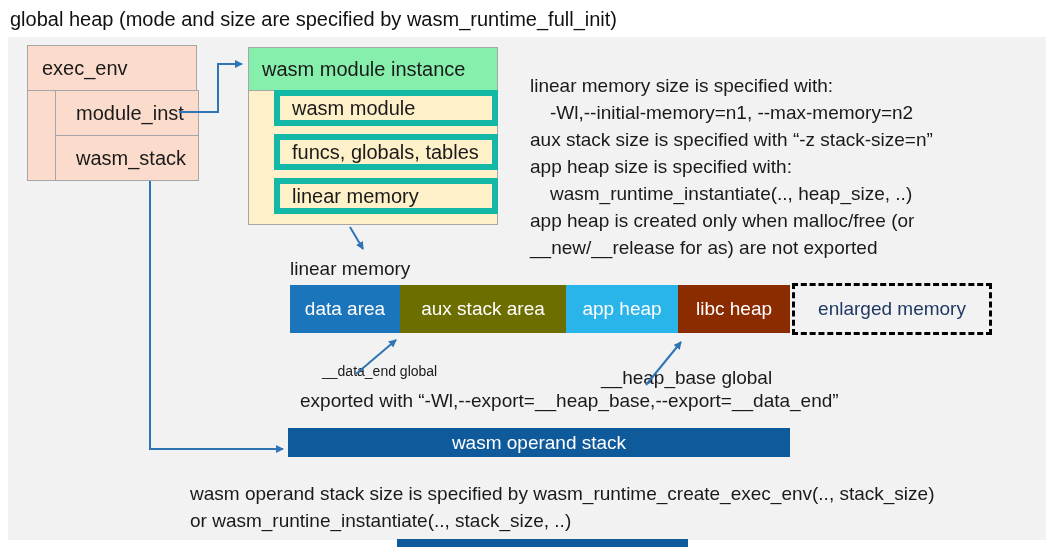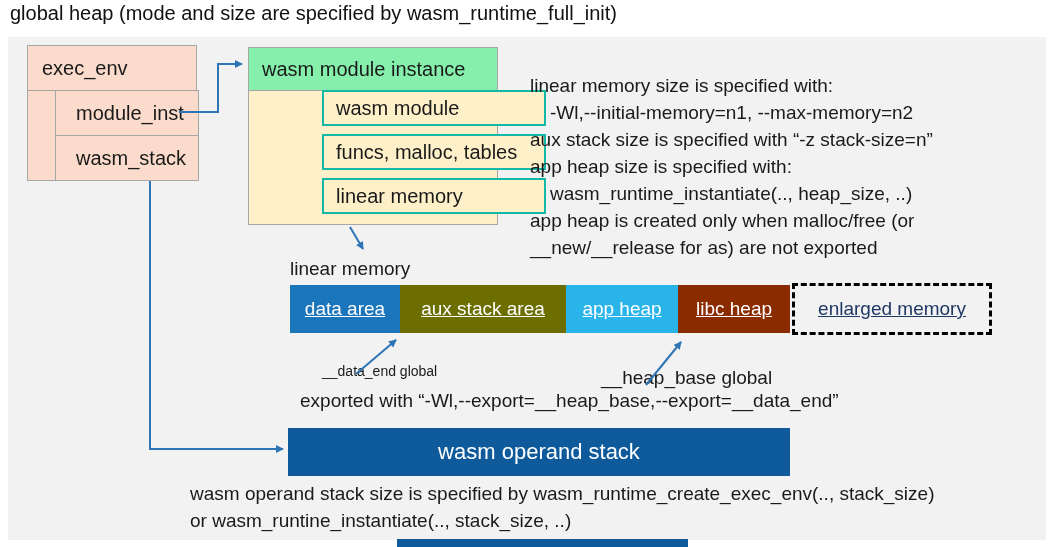--- a/index.html
+++ b/index.html
@@ -11,21 +11,21 @@
   #stage {
     position: relative;
     width: 1054px;
     height: 547px;
     background: #ffffff;
     overflow: hidden;
   }
   .abs { position: absolute; }
 
   #page-title {
-    left: 10px; top: 2px;
+    left: 10px; top: 8px;
     font-size: 20px;
     font-weight: 500;
     color: #111111;
     white-space: nowrap;
   }
   #panel {
     left: 8px; top: 37px;
     width: 1038px; height: 503px;
     background: #F2F2F2;
   }
@@ -71,25 +71,24 @@
     display: flex; align-items: center;
     padding-left: 13px;
     font-size: 20px;
     border: 1px solid #A6A6A6;
     background: #86efac;
   }
   .cream-row {
     left: 274px;
     width: 224px; height: 36px;
     background: #FEF0C8;
-    border: 2px solid #14b8a6;
+    border: 6px solid #14b8a6;
     display: flex; align-items: center;
     padding-left: 12px;
     font-size: 20px;
-    margin-left: 48px;
   }
   #cream-row-0 { top: 90px; }
   #cream-row-1 { top: 134px; }
   #cream-row-2 { top: 178px; }
 
   
   #notes {
     left: 530px; top: 55px;
     width: 510px;
     font-size: 19px;
@@ -104,46 +103,45 @@
   #linear-memory-label {
     left: 290px; top: 258px;
     font-size: 19px;
   }
   .seg {
     top: 285px; height: 48px;
     display: flex; align-items: center; justify-content: center;
     font-size: 19px;
     color: #ffffff;
     white-space: nowrap;
-    text-decoration: underline;
   }
   #seg-data      { left: 290px; width: 110px; background: #1B75BB; }
   #seg-aux       { left: 400px; width: 166px; background: #6C6E00; }
   #seg-appheap   { left: 566px; width: 112px; background: #29B4EA; }
   #seg-libcheap  { left: 678px; width: 112px; background: #8B2B00; }
   #seg-enlarged  {
     left: 792px; top: 283px; width: 200px; height: 52px;
     background: transparent;
     border: 3px dashed #000000;
     color: #1F3864;
   }
 
   
   #ann-data-end  { left: 322px; top: 363px; font-size: 14px; white-space: nowrap; }
   #ann-heap-base { left: 601px; top: 367px; font-size: 19px; white-space: nowrap; }
   #ann-export    { left: 300px; top: 390px; font-size: 19px; white-space: nowrap; }
 
   
   #operand-stack-bar {
     left: 288px; top: 428px;
-    width: 502px; height: 48px;
+    width: 502px; height: 29px;
     background: #0F5A9B;
     color: #ffffff;
     display: flex; align-items: center; justify-content: center;
-    font-size: 22px;
+    font-size: 19px;
   }
   #operand-notes {
     left: 190px; top: 480px;
     width: 860px;
     font-size: 19px;
     line-height: 27px;
   }
   #operand-notes div { white-space: nowrap; }
 
   
@@ -169,21 +167,21 @@
   <div class="abs" id="panel"></div>
 
   <div class="abs pink-outer"></div>
   <div class="abs pink-header">exec_env</div>
   <div class="abs pink-row" id="pink-row-0">module_inst</div>
   <div class="abs pink-row" id="pink-row-1">wasm_stack</div>
 
   <div class="abs cream-outer"></div>
   <div class="abs cream-header">wasm module instance</div>
   <div class="abs cream-row" id="cream-row-0">wasm module</div>
-  <div class="abs cream-row" id="cream-row-1">funcs, malloc, tables</div>
+  <div class="abs cream-row" id="cream-row-1">funcs, globals, tables</div>
   <div class="abs cream-row" id="cream-row-2">linear memory</div>
 
   <div class="abs" id="notes">
     <div>linear memory size is specified with:</div>
     <div class="indent">-Wl,--initial-memory=n1, --max-memory=n2</div>
     <div>aux stack size is specified with “-z stack-size=n”</div>
     <div>app heap size is specified with:</div>
     <div class="indent">wasm_runtime_instantiate(.., heap_size, ..)</div>
     <div>app heap is created only when malloc/free (or</div>
     <div>__new/__release for as) are not exported</div>

